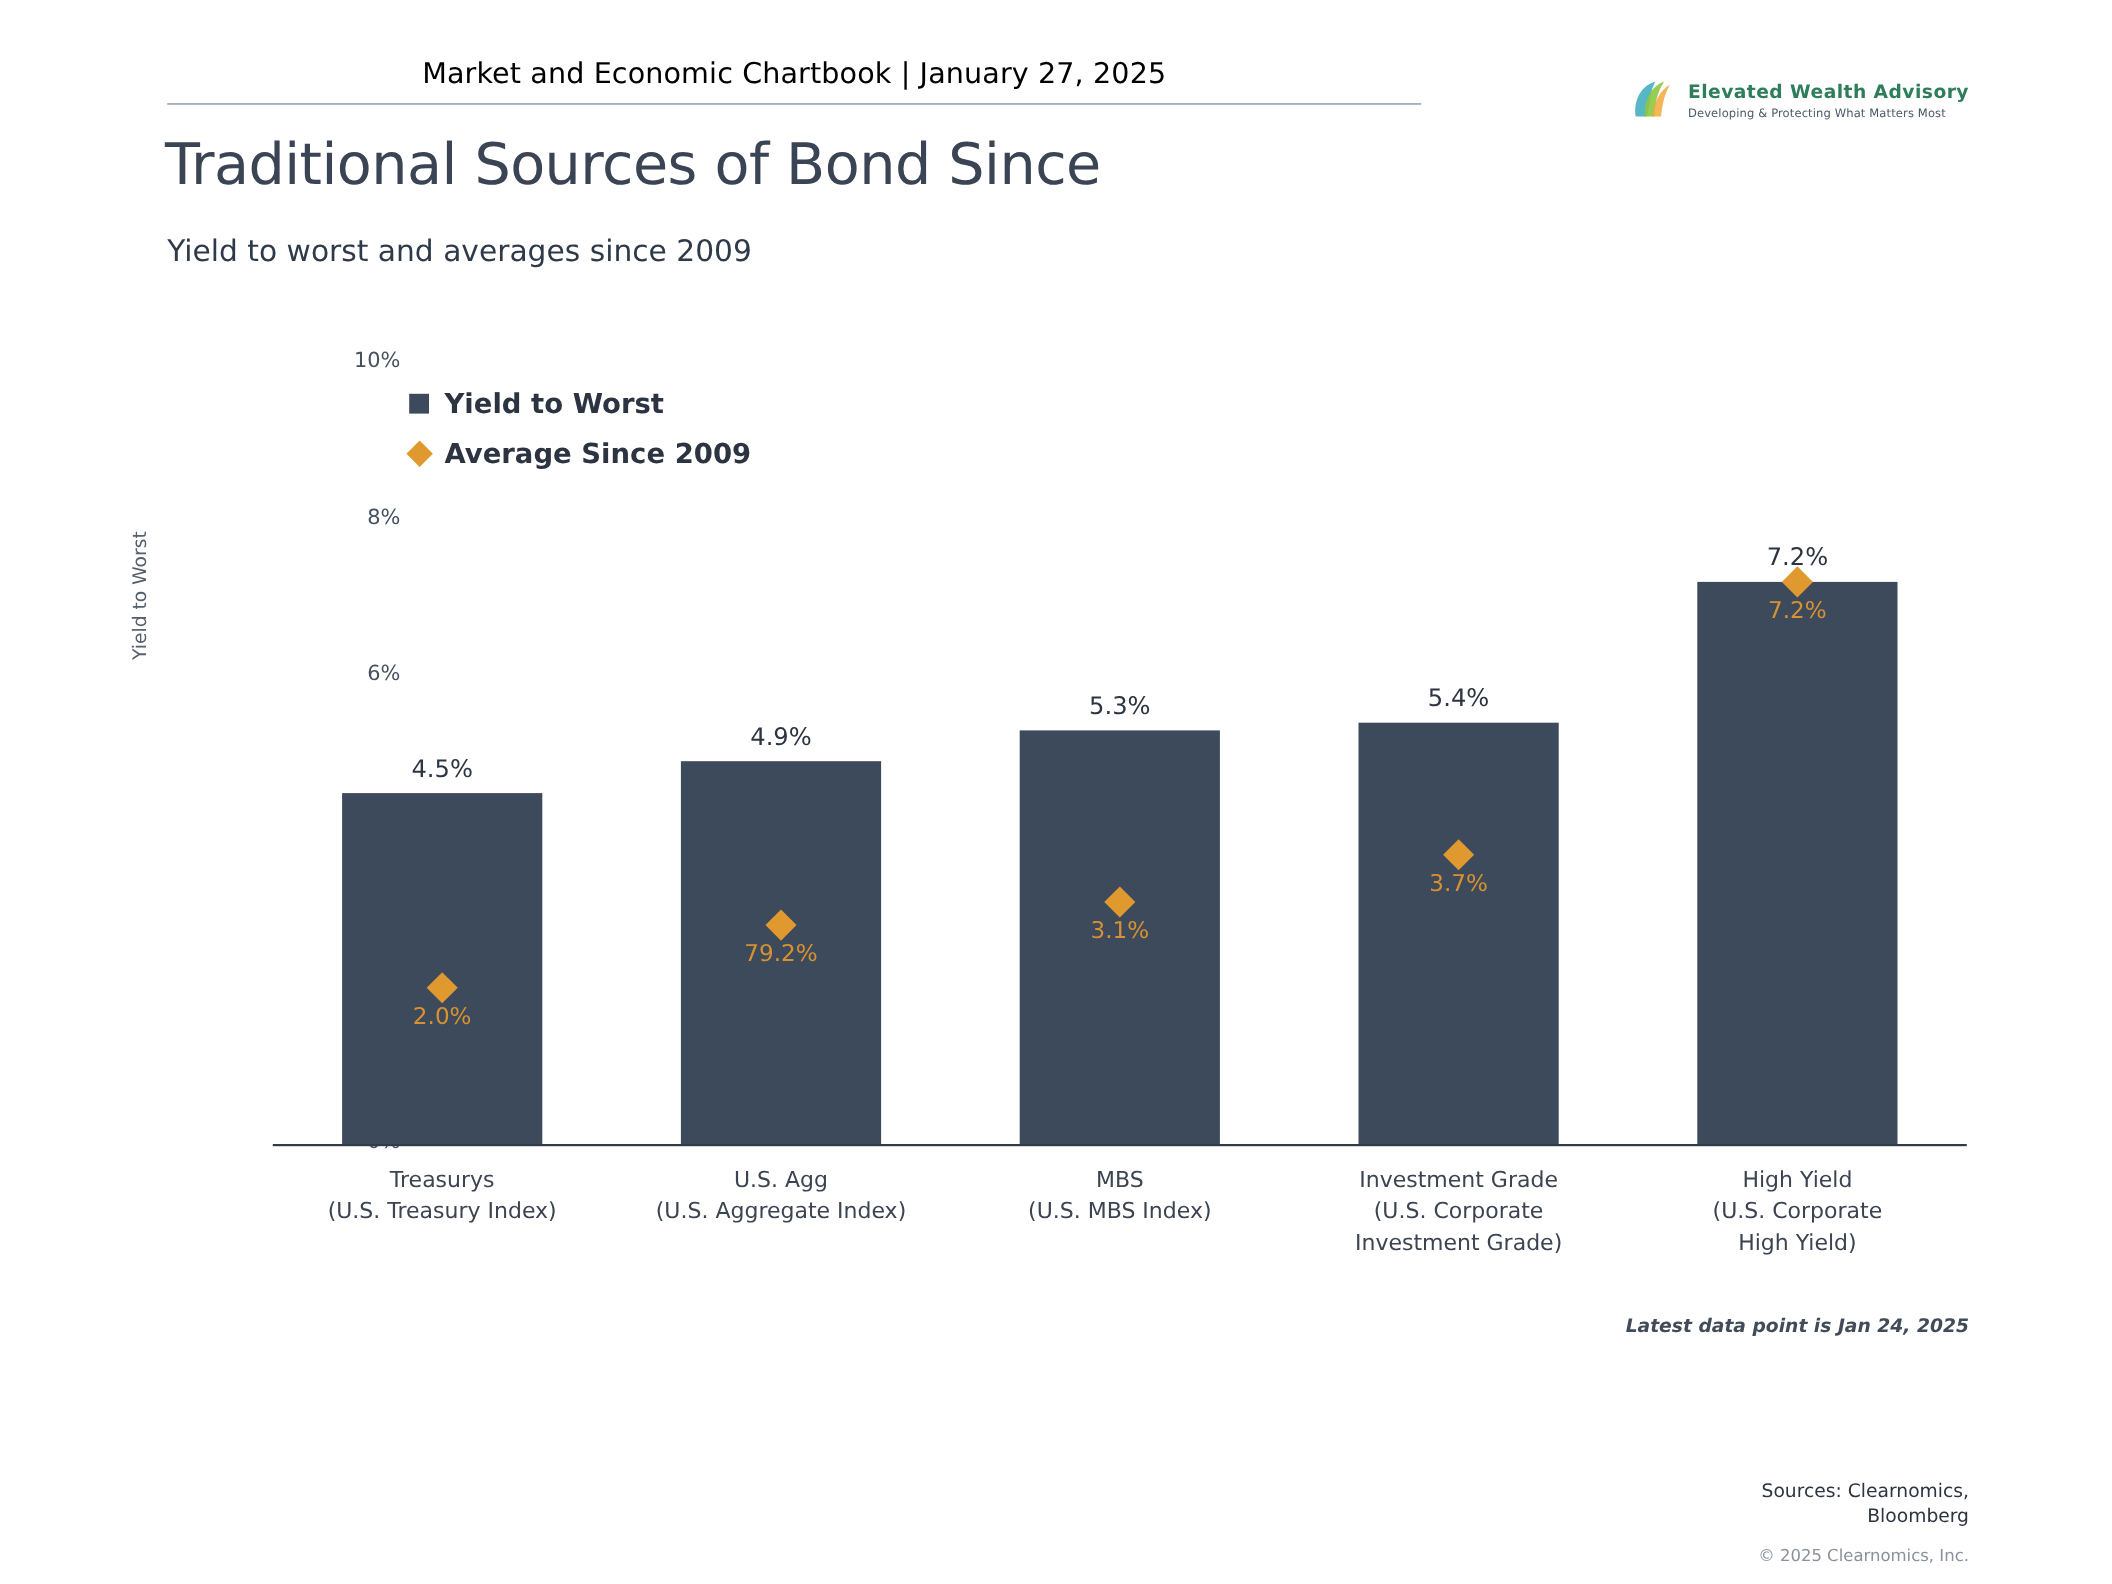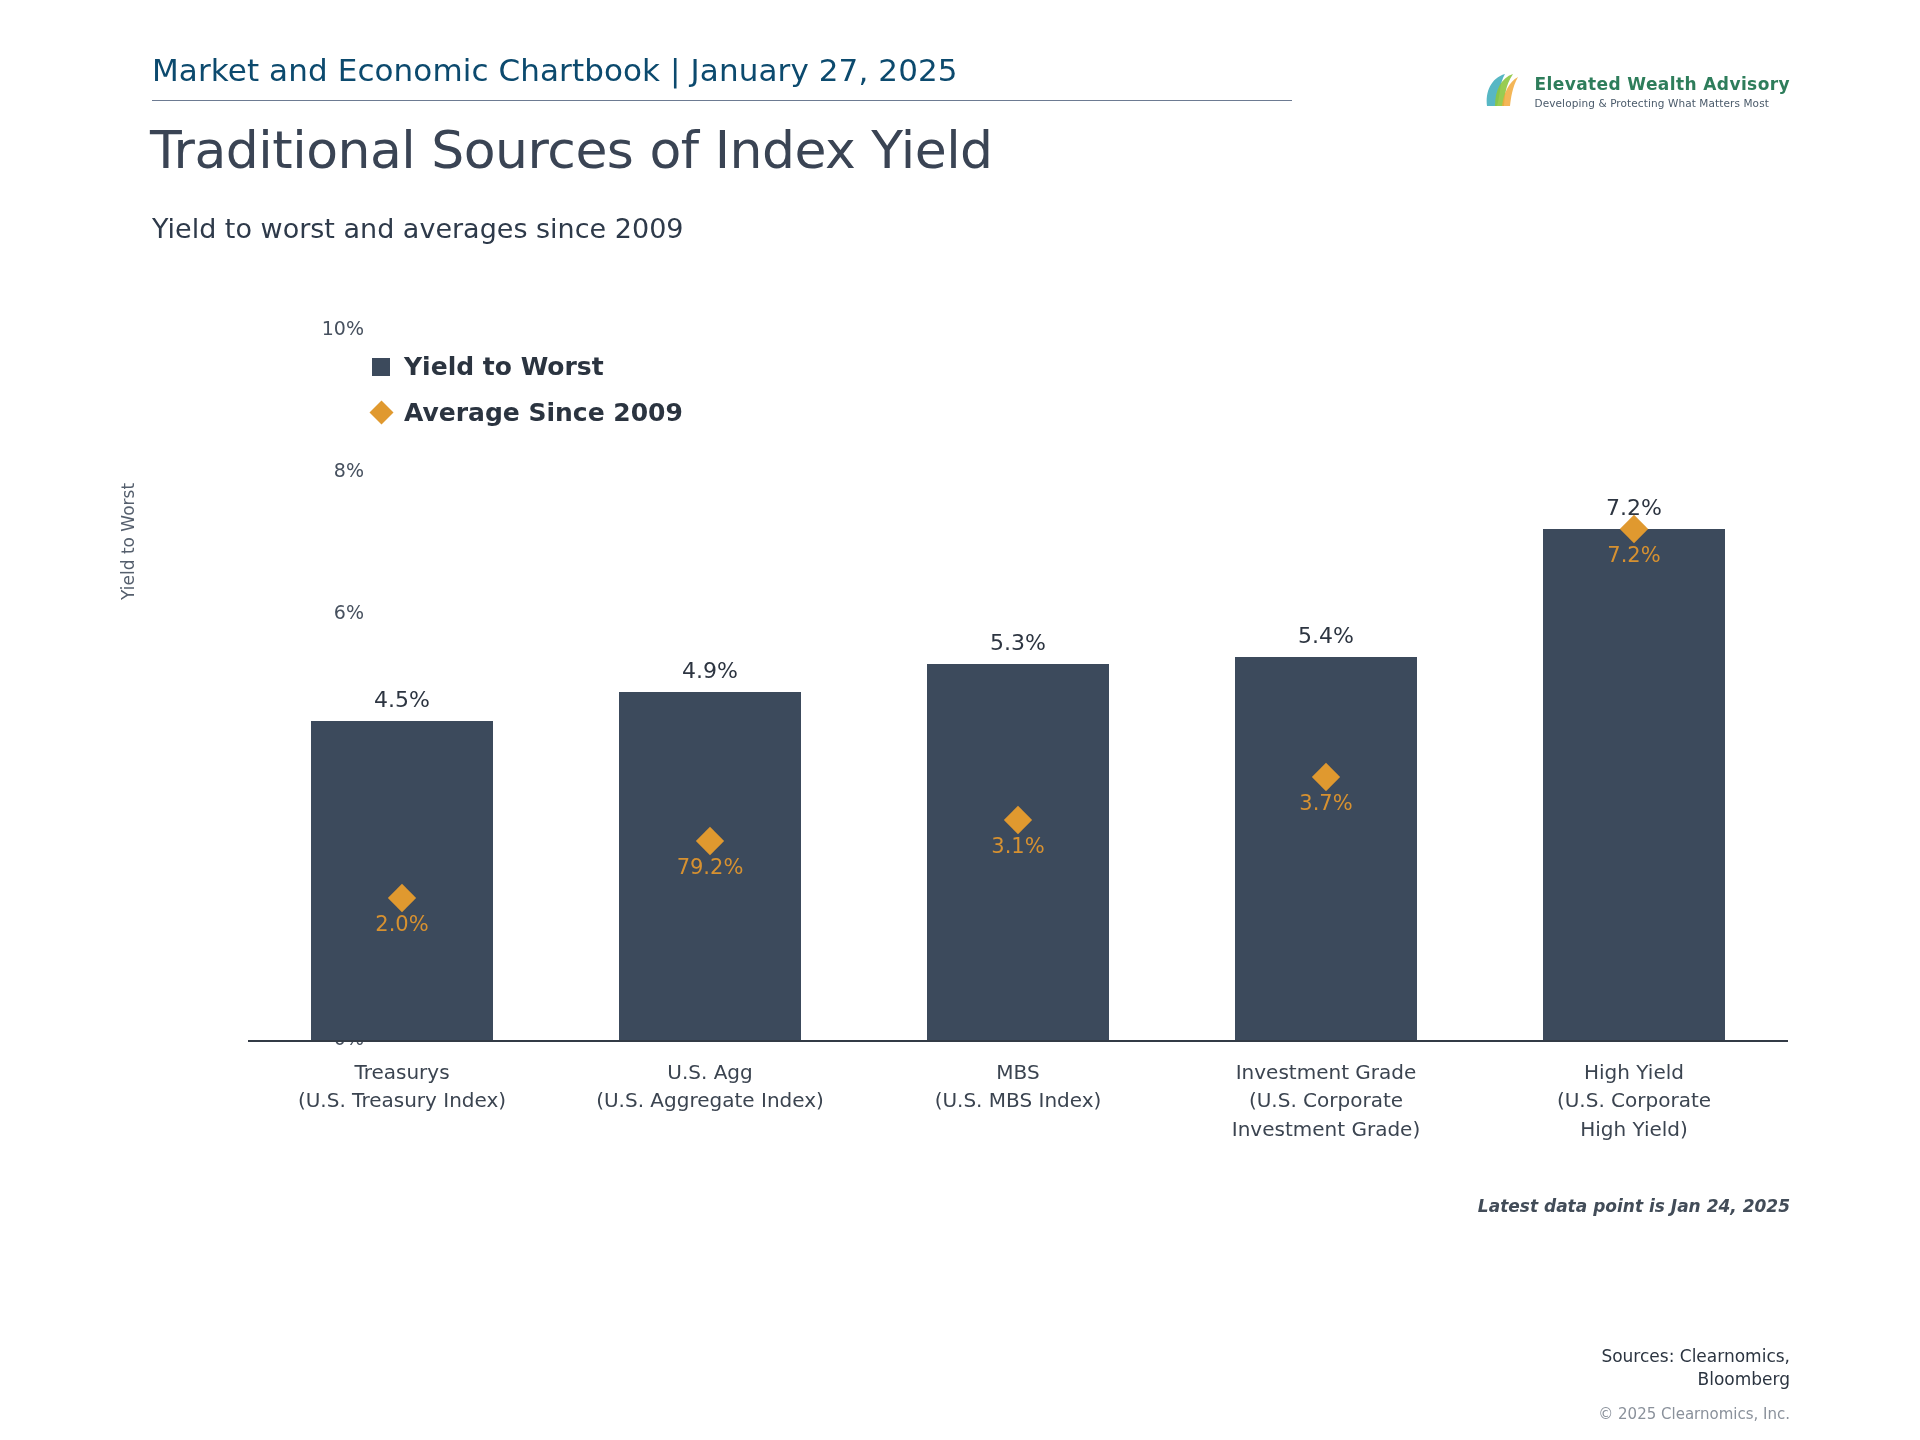--- a/index.html
+++ b/index.html
@@ -17,24 +17,25 @@
   }
 
   
   .header {
     position: absolute;
     left: 152px;
     top: 52px;
     width: 1140px;
   }
   .header-text {
-    font-size: 31px;
-    color: #0c4a6e;
+    font-size: 26px;
+    color: #000000;
     font-family: "DejaVu Sans", sans-serif;
     letter-spacing: 0.1px;
+    text-align: center;
   }
   .header-rule {
     margin-top: 12px;
     border-bottom: 1.5px solid #6d7b92;
     width: 1140px;
   }
 
   .logo {
     position: absolute;
     right: 130px;
@@ -227,21 +228,21 @@
       <path d="M16 38 C16 22 22 10 34 6 C26 18 26 28 25 38 Z" fill="#8dc63f" opacity="0.9"></path>
       <path d="M23 38 C25 24 30 14 39 9 C33 20 32 30 31 38 Z" fill="#f2a93b" opacity="0.85"></path>
     </svg>
   </div>
   <div class="logo-text-block">
     <div class="logo-title">Elevated Wealth Advisory</div>
     <div class="logo-sub">Developing &amp; Protecting What Matters Most</div>
   </div>
 </div>
 
-<div class="title">Traditional Sources of Index Yield</div>
+<div class="title">Traditional Sources of Bond Since</div>
 <div class="subtitle">Yield to worst and averages since 2009</div>
 
 <div class="axis-label-y">Yield to Worst</div>
 
 <div id="yticks">
     <div class="ytick" style="top: 1027px;">0%</div>
     <div class="ytick" style="top: 885px;">2%</div>
     <div class="ytick" style="top: 743px;">4%</div>
     <div class="ytick" style="top: 601px;">6%</div>
     <div class="ytick" style="top: 459px;">8%</div>

